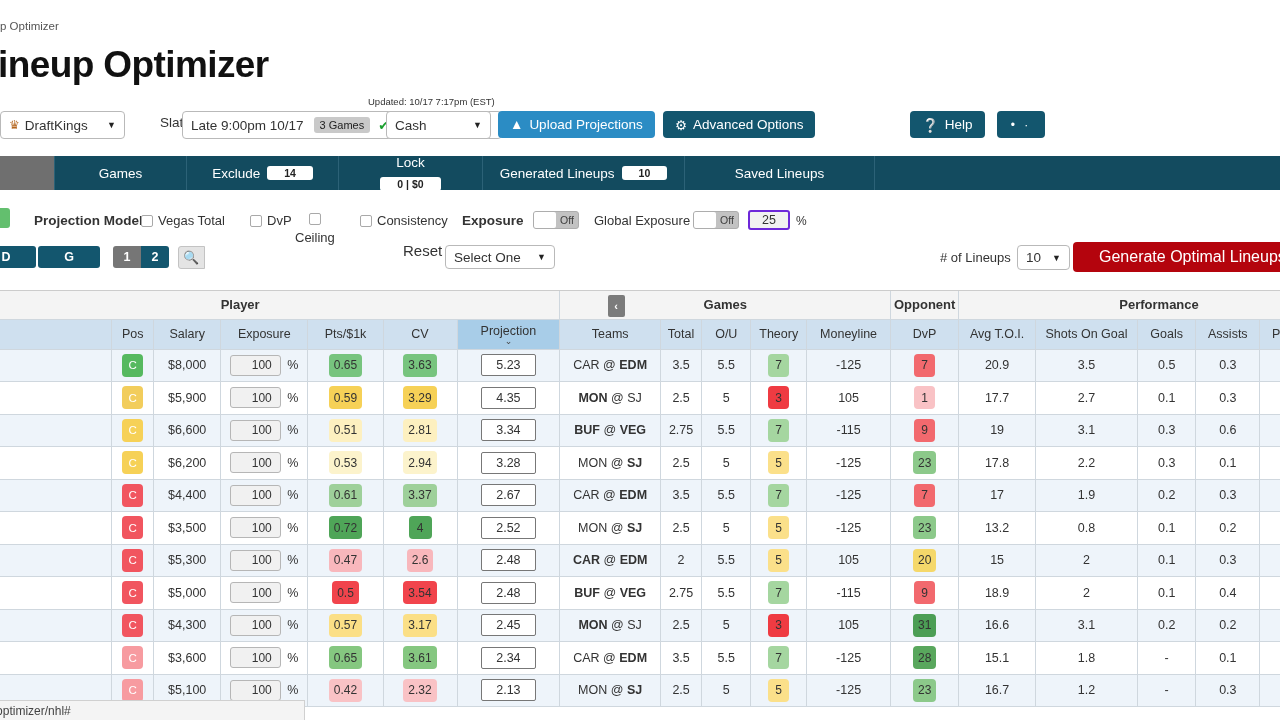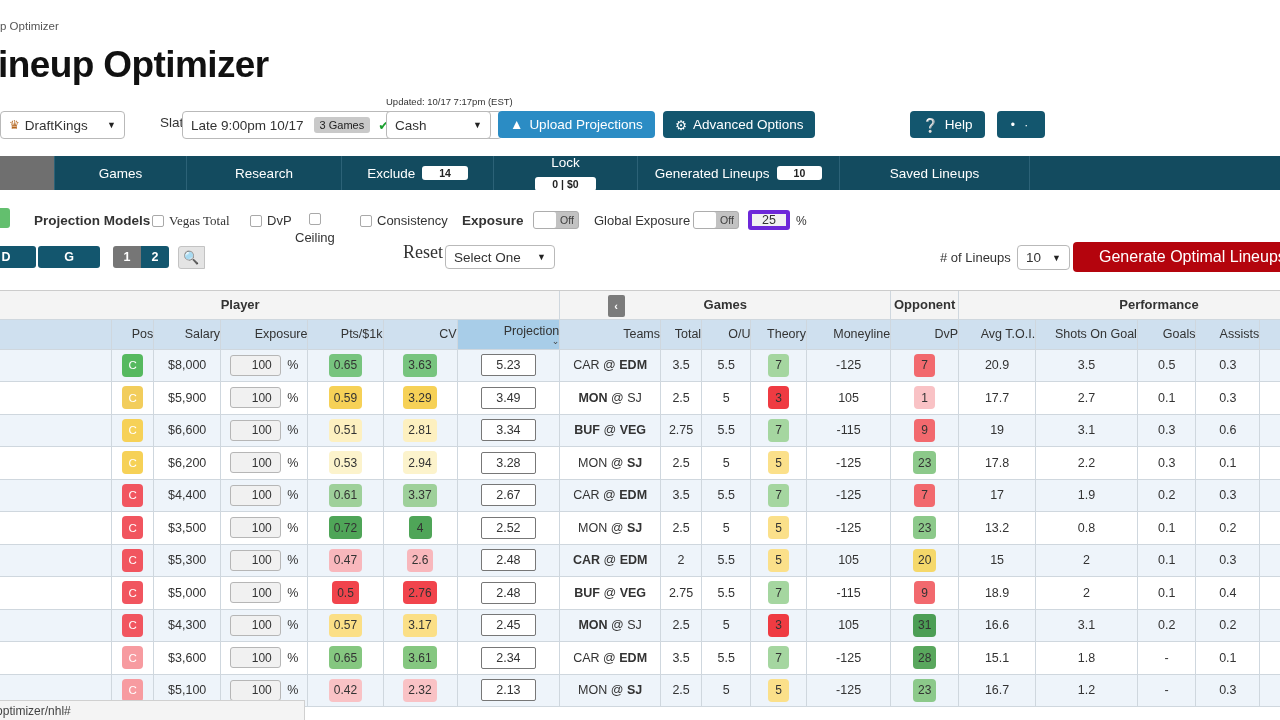--- a/index.html
+++ b/index.html
@@ -21,21 +21,21 @@
   .caret { margin-left:auto; padding-left:10px; font-size:9px; color:#222; }
   #site-select { left:80px; top:111px; width:125px; }
   .dk-ico { color:#b5651d; font-size:12px; margin-right:5px; }
 
   .slate-label { position:absolute; left:240px; top:115px; font-size:13.5px; }
   #slate-select { left:262px; top:111px; width:320px; }
   .games-pill { background:#c9c9c9; color:#222; font-size:11px; border-radius:3px;
     padding:2px 6px; margin-left:10px; }
   .check-ico { color:#1a9f2e; margin-left:8px; font-size:13px; }
 
-  .updated { position:absolute; left:466px; top:96px; font-size:9.5px; color:#333; }
+  .updated { position:absolute; left:448px; top:96px; font-size:9.5px; color:#333; }
   #type-select { left:466px; top:111px; width:105px; }
 
   .btn { position:absolute; height:27px; border:none; border-radius:4px; color:#fff;
     font-size:13.5px; display:flex; align-items:center; gap:6px; padding:0 12px;
     cursor:pointer; white-space:nowrap; }
   #upload-btn { left:578px; top:111px; background:#2b8cc4; }
   #advanced-btn { left:743px; top:111px; background:#13566e; }
   #help-btn { left:990px; top:111px; background:#13566e; }
   #more-btn { left:1077px; top:111px; background:#13566e; width:48px;
     justify-content:center; letter-spacing:3px; font-size:12px;}
@@ -57,52 +57,52 @@
     align-items:center; gap:5px; color:#333;}
   .cb { width:12px; height:12px; border:1px solid #a9a9a9; background:#fff;
     border-radius:2px; display:inline-block; }
   .expo-label { position:absolute; left:542px; top:213px; font-size:13.5px; font-weight:bold;}
   .toggle { position:absolute; top:211px; width:46px; height:18px; border:1px solid #adadad;
     border-radius:3px; background:#c2c2c2; display:flex; align-items:center; }
   .toggle .knob { width:22px; height:16px; background:#fff; border-radius:2px; margin-left:0px;}
   .toggle .tog-txt { font-size:10.5px; color:#3c3c3c; margin-left:4px; }
   .ge-label { position:absolute; left:674px; top:213px; font-size:13px;}
   .pct-box { position:absolute; left:747px; top:210px; width:42px; height:20px;
-    border:4px solid #6d28d9; background:#f1f1f1; border-radius:3px; font-size:12.5px;
+    border:2px solid #6d28d9; background:#f1f1f1; border-radius:3px; font-size:12.5px;
     display:flex; align-items:center; justify-content:center; color:#333;}
   .pct-sign { position:absolute; left:793px; top:214px; font-size:12px;}
   .posbtn { position:absolute; top:246px; height:22px; background:#13566e; color:#fff;
     font-size:12.5px; display:flex; align-items:center; justify-content:center;
     border-radius:3px; cursor:pointer; font-weight:bold;}
   .numbtn { position:absolute; top:246px; height:22px; width:28px; font-size:12.5px;
     display:flex; align-items:center; justify-content:center; color:#fff;
     cursor:pointer; font-weight:bold;}
   .search-wrap { position:absolute; left:258px; top:246px; display:flex; height:23px;}
   .search-ico { width:27px; background:#e4e4e4; border:1px solid #c3c3c3;
     border-radius:3px 0 0 3px; display:flex; align-items:center; justify-content:center;
     font-size:13px; color:#444;}
   .search-input { width:175px; border:1px solid #c3c3c3; border-left:none;
     border-radius:0 3px 3px 0; font-size:12.5px; padding:0 8px; color:#555;
     font-family:"Liberation Sans",sans-serif; outline:none;}
-  .reset-label { position:absolute; left:483px; top:242px; font-size:18px;font-family:Liberation Serif, serif;}
+  .reset-label { position:absolute; left:483px; top:242px; font-size:15px;}
   #reset-select { left:525px; top:245px; width:110px; height:24px; }
   .nlineups-label { position:absolute; left:1020px; top:250px; font-size:13px;}
   #nlineups-select { left:1097px; top:245px; width:53px; height:25px; }
   #generate-btn { position:absolute; left:1153px; top:242px; height:30px;
     background:#b4040d; color:#fff; font-size:16px; display:flex; align-items:center;
     padding:0 26px; border-radius:4px; cursor:pointer; white-space:nowrap;}
 
   
   .table-wrap { position:absolute; left:0; top:290px; width:1440px; height:430px;
     overflow:hidden; border-top:1px solid #ccc;}
   table { border-collapse:collapse; width:1440px; table-layout:fixed; }
   th,td{ border:1px solid #cfd7de; font-size:12.5px; text-align:center; color:#333;}
   .grp-row th { background:#f4f4f4; height:28px; font-size:13px; font-weight:bold;
     border-top:none; }
-  .hdr-row th { background:#cfe0ef; height:30px; font-weight:normal; font-size:12.5px;text-align:right; }
+  .hdr-row th { background:#cfe0ef; height:30px; font-weight:normal; font-size:12.5px; }
   .hdr-row th.sorted { background:#a8cde8; }
   .sort-caret{ display:block; font-size:9px; line-height:6px; color:#444; }
   tbody tr { height:32.5px; }
   tbody tr:nth-child(odd) { background:#eef4fa; }
   tbody tr:nth-child(even) { background:#ffffff; }
 
   .collapse-btn{ background:#7b7b7b; color:#fff; width:17px; height:22px;
     display:inline-flex; align-items:center; justify-content:center; font-size:11px;
     border-radius:2px; }
 
@@ -168,23 +168,20 @@
   </div>
   <div class="btn" id="more-btn">
     <span>• ·</span>
   </div>
 
   <div class="navbar">
     <div class="nav-spacer"></div>
     <div id="nav-items" style="display:flex">
         <div class="nav-item" style="width: 132px;">
           <span>Games</span>
-        </div>
-        <div class="nav-item" style="width: 155px;">
-          <span>Research</span>
         </div>
         <div class="nav-item" style="width: 152px;">
           <span>Exclude</span>
           <span class="badge">14</span>
         </div>
         <div class="nav-item" style="width: 144px; flex-direction: column;">
           <span>Lock</span>
           <span class="badge">0 | $0</span>
         </div>
         <div class="nav-item" style="width: 202px;">
@@ -193,21 +190,21 @@
         </div>
         <div class="nav-item" style="width: 190px;">
           <span>Saved Lineups</span>
         </div>
       </div>
   </div>
 
   <div class="green-chip"></div>
   <div class="pm-label">Projection Models</div>
   <div id="cb-container">
-      <div class="cb-wrap" style="left: 232px; font-family: Liberation Serif, serif;">
+      <div class="cb-wrap" style="left: 221px;">
         <span class="cb"></span>
         <span>Vegas Total</span>
       </div>
       <div class="cb-wrap" style="left: 330px;">
         <span class="cb"></span>
         <span>DvP</span>
       </div>
       <div class="cb-wrap" style="left: 375px; flex-direction: column;">
         <span class="cb"></span>
         <span>Ceiling</span>
@@ -338,21 +335,21 @@
             <td><span class="pos-pill" style="background:#f2cd5c">C</span></td>
             <td>$5,900</td>
             <td>
               <span class="expo-cell">
                 <span class="expo-input">100</span>
                 <span>%</span>
               </span>
             </td>
             <td><span class="pill" style="background:#f6d157">0.59</span></td>
             <td><span class="pill" style="background:#f6d157">3.29</span></td>
-            <td><span class="proj-input">3.49</span></td>
+            <td><span class="proj-input">4.35</span></td>
             <td class="teams-cell"><b>MON</b> @ SJ</td>
             <td>2.5</td>
             <td>5</td>
             <td><span class="pill" style="background:#ef3b42;min-width:21px">3</span></td>
             <td>105</td>
             <td><span class="pill" style="background:#f9c2c5;min-width:21px">1</span></td>
             <td>17.7</td>
             <td>2.7</td>
             <td>0.1</td>
             <td>0.3</td>
@@ -487,21 +484,21 @@
             <td class="icons-cell"></td>
             <td><span class="pos-pill" style="background:#f1555f">C</span></td>
             <td>$5,000</td>
             <td>
               <span class="expo-cell">
                 <span class="expo-input">100</span>
                 <span>%</span>
               </span>
             </td>
             <td><span class="pill" style="background:#f1444c">0.5</span></td>
-            <td><span class="pill" style="background:#f1444c">2.76</span></td>
+            <td><span class="pill" style="background:#f1444c">3.54</span></td>
             <td><span class="proj-input">2.48</span></td>
             <td class="teams-cell"><b>BUF</b> @ <b>VEG</b></td>
             <td>2.75</td>
             <td>5.5</td>
             <td><span class="pill" style="background:#a5d6a0;min-width:21px">7</span></td>
             <td>-115</td>
             <td><span class="pill" style="background:#f2696e;min-width:21px">9</span></td>
             <td>18.9</td>
             <td>2</td>
             <td>0.1</td>

